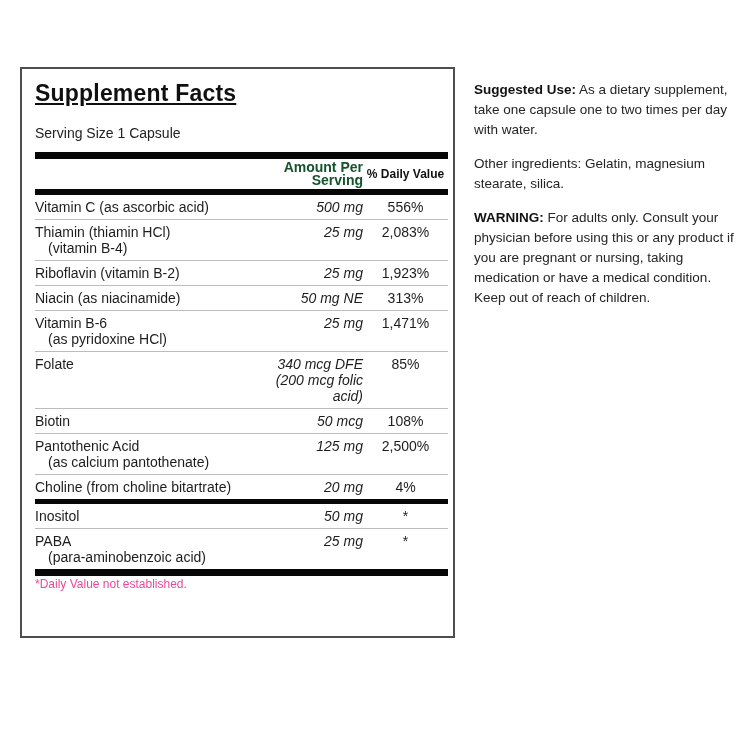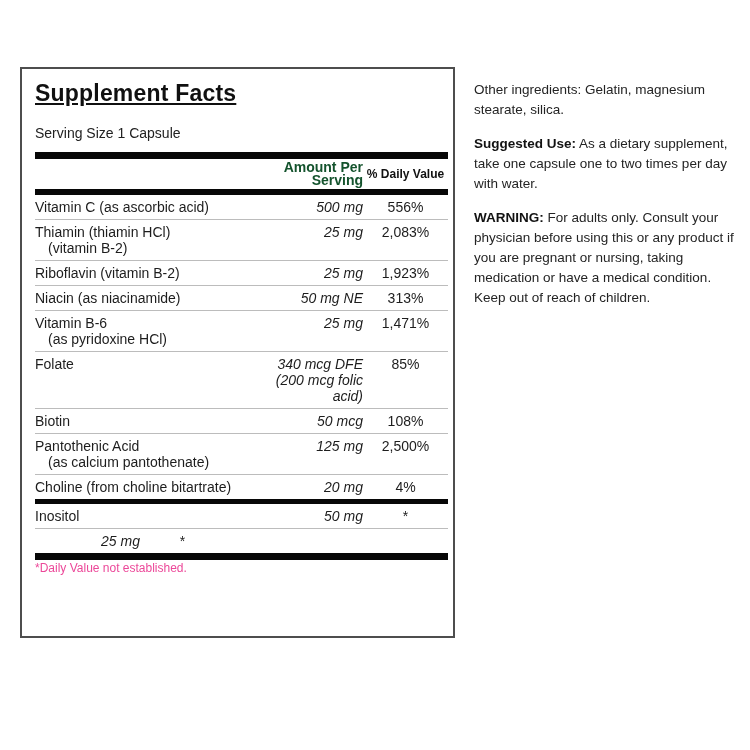--- a/index.html
+++ b/index.html
@@ -87,21 +87,21 @@
       <div class="cell amount">500 mg</div>
       <div class="cell dv">556%</div>
     </div>
   </div>
 
   <div class="row">
     <div class="sep"></div>
     <div class="row-inner">
       <div class="cell name">
         <div class="n1">Thiamin (thiamin HCl)</div>
-        <div class="n2">(vitamin B-2)</div>
+        <div class="n2">(vitamin B-4)</div>
       </div>
       <div class="cell amount">25 mg</div>
       <div class="cell dv">2,083%</div>
     </div>
   </div>
 
   <div class="row">
     <div class="sep"></div>
     <div class="row-inner">
       <div class="cell name">
@@ -196,30 +196,34 @@
 
       </div>
       <div class="cell amount">50 mg</div>
       <div class="cell dv">*</div>
     </div>
   </div>
 
   <div class="row">
     <div class="sep"></div>
     <div class="row-inner">
+      <div class="cell name">
+        <div class="n1">PABA</div>
+        <div class="n2">(para-aminobenzoic acid)</div>
+      </div>
       <div class="cell amount">25 mg</div>
       <div class="cell dv">*</div>
     </div>
   </div>
 </div>
 
     <div class="bar bar-bottom"></div>
 
     <div class="footnote">*Daily Value not established.</div>
   </div>
 
   <div class="side">
+    <p><b>Suggested Use:</b><span> As a dietary supplement, take one capsule one to two times per day with water.</span></p>
     <p><span>Other ingredients: Gelatin, magnesium stearate, silica.</span></p>
-    <p><b>Suggested Use:</b><span> As a dietary supplement, take one capsule one to two times per day with water.</span></p>
     <p><b>WARNING:</b><span> For adults only. Consult your physician before using this or any product if you are pregnant or nursing, taking medication or have a medical condition. Keep out of reach of children.</span></p>
   </div>
 
 </div>
 
 </body></html>

